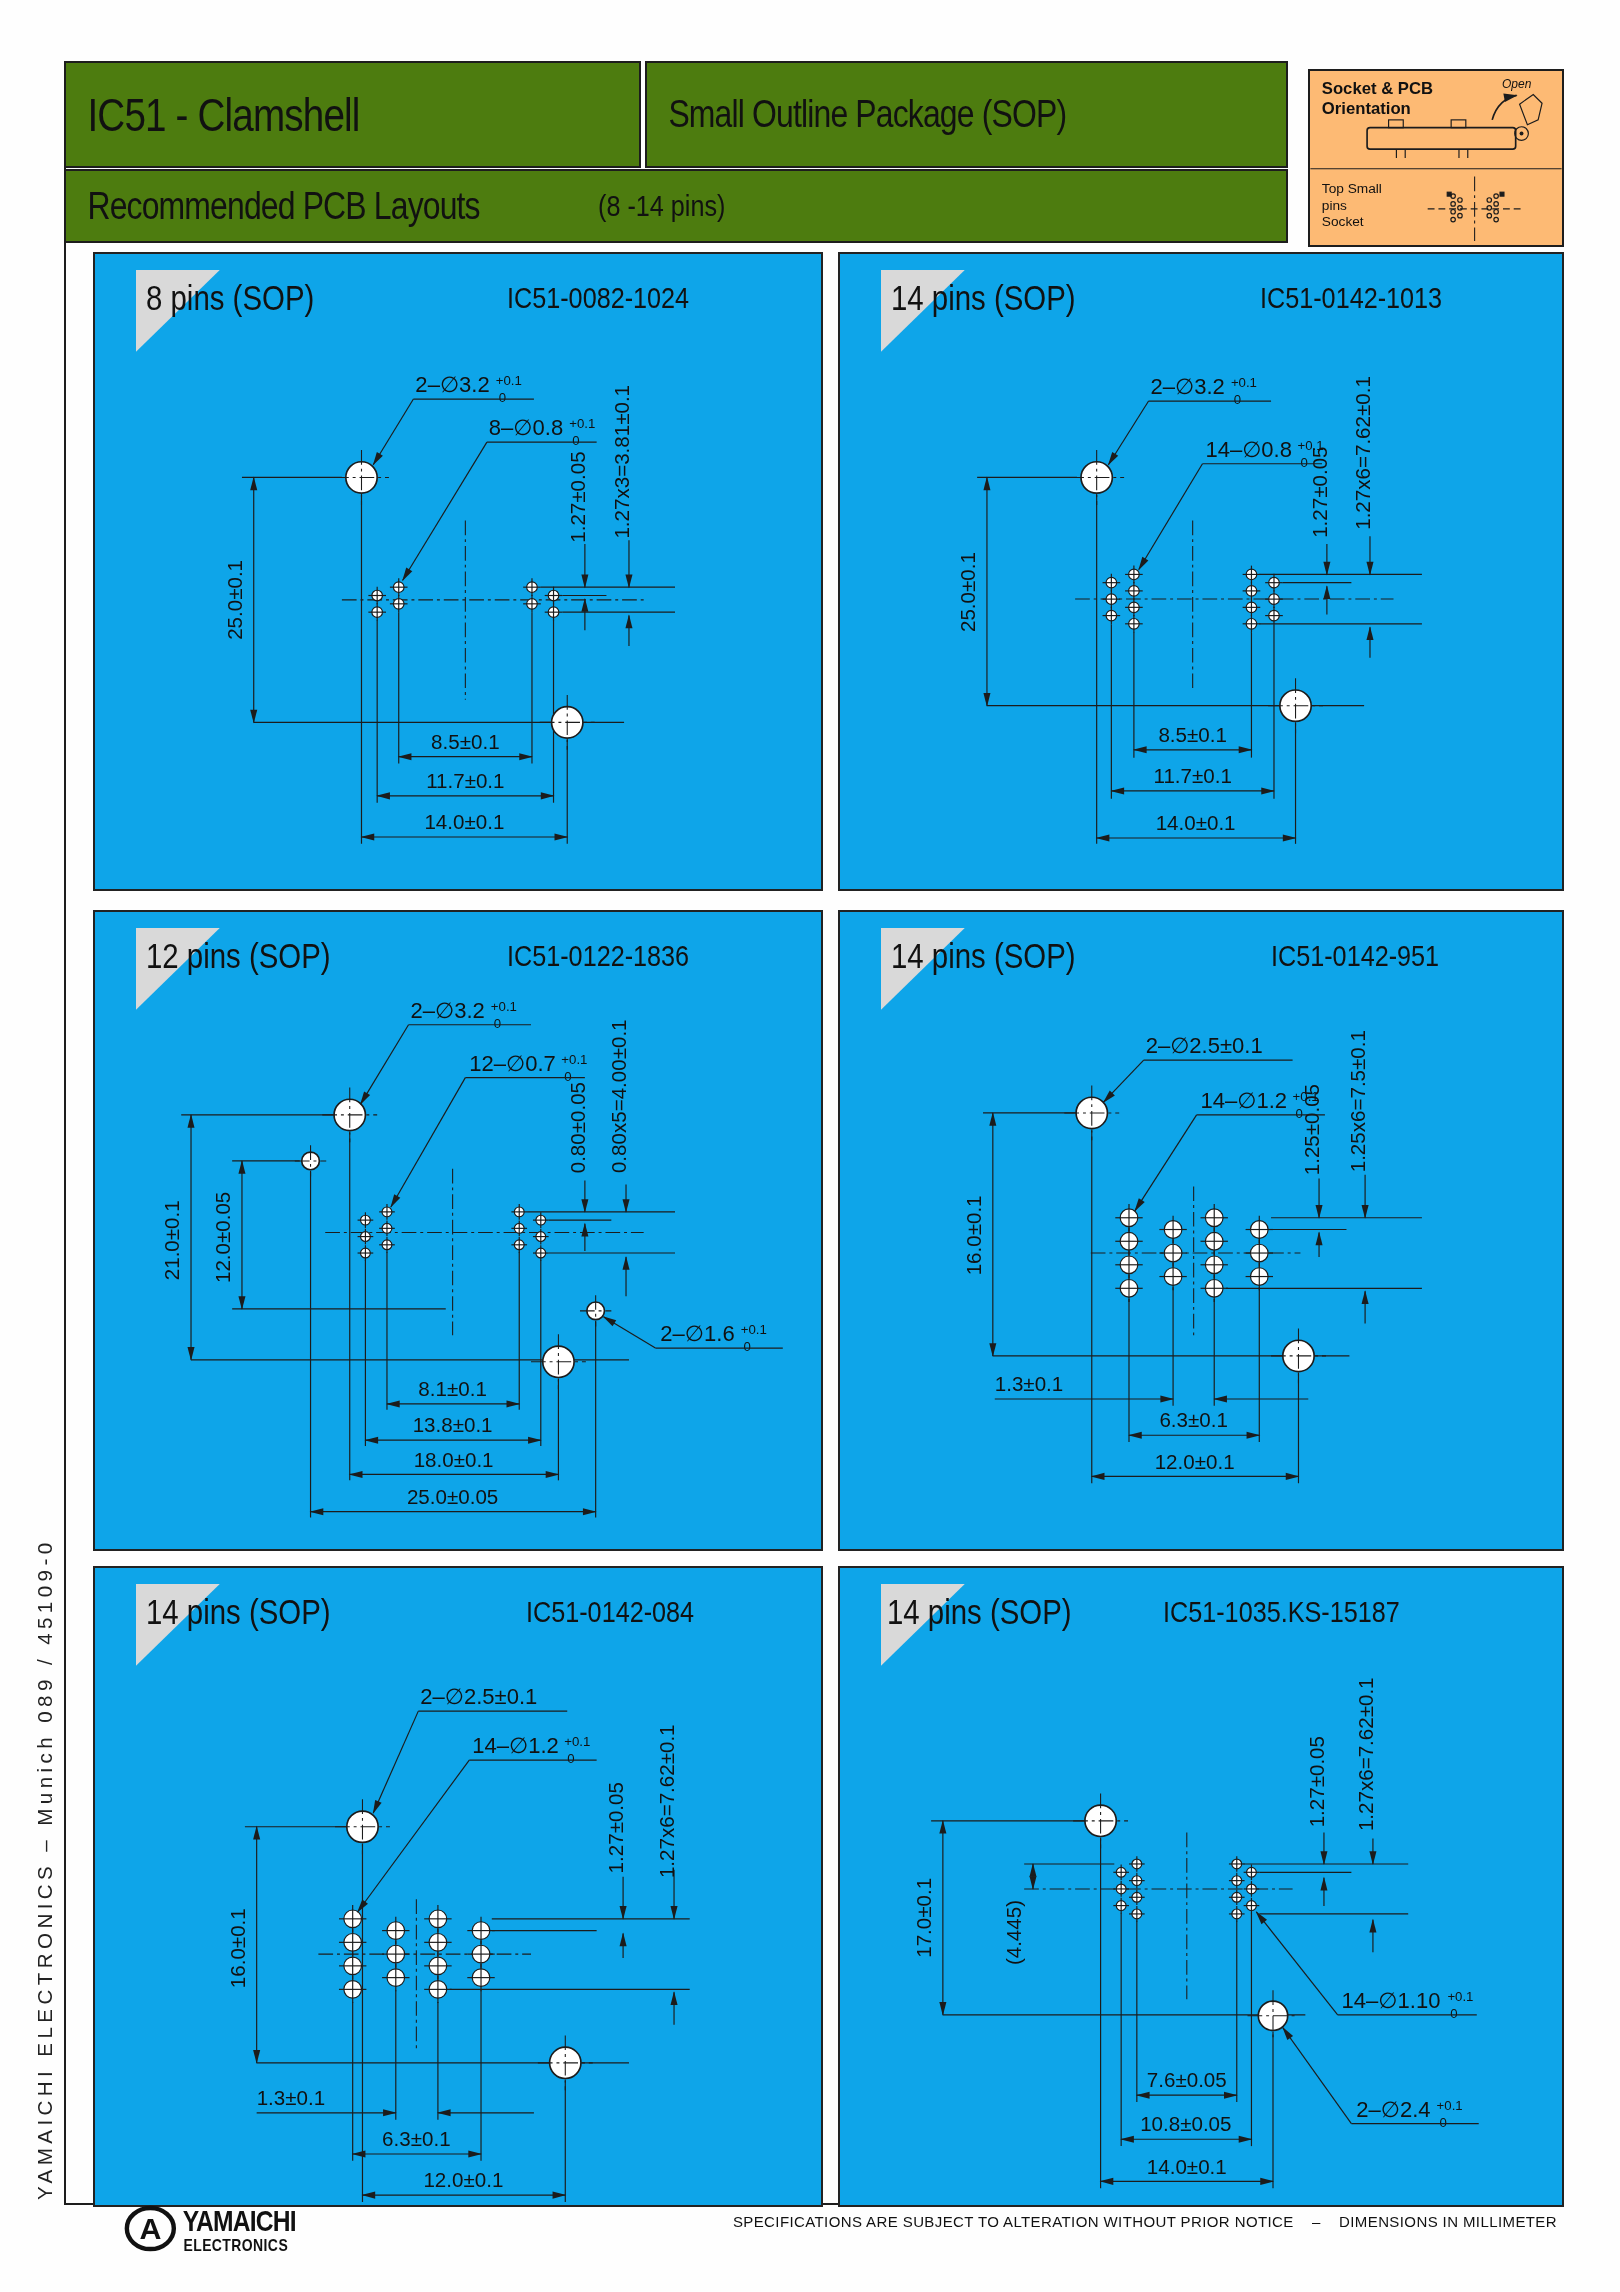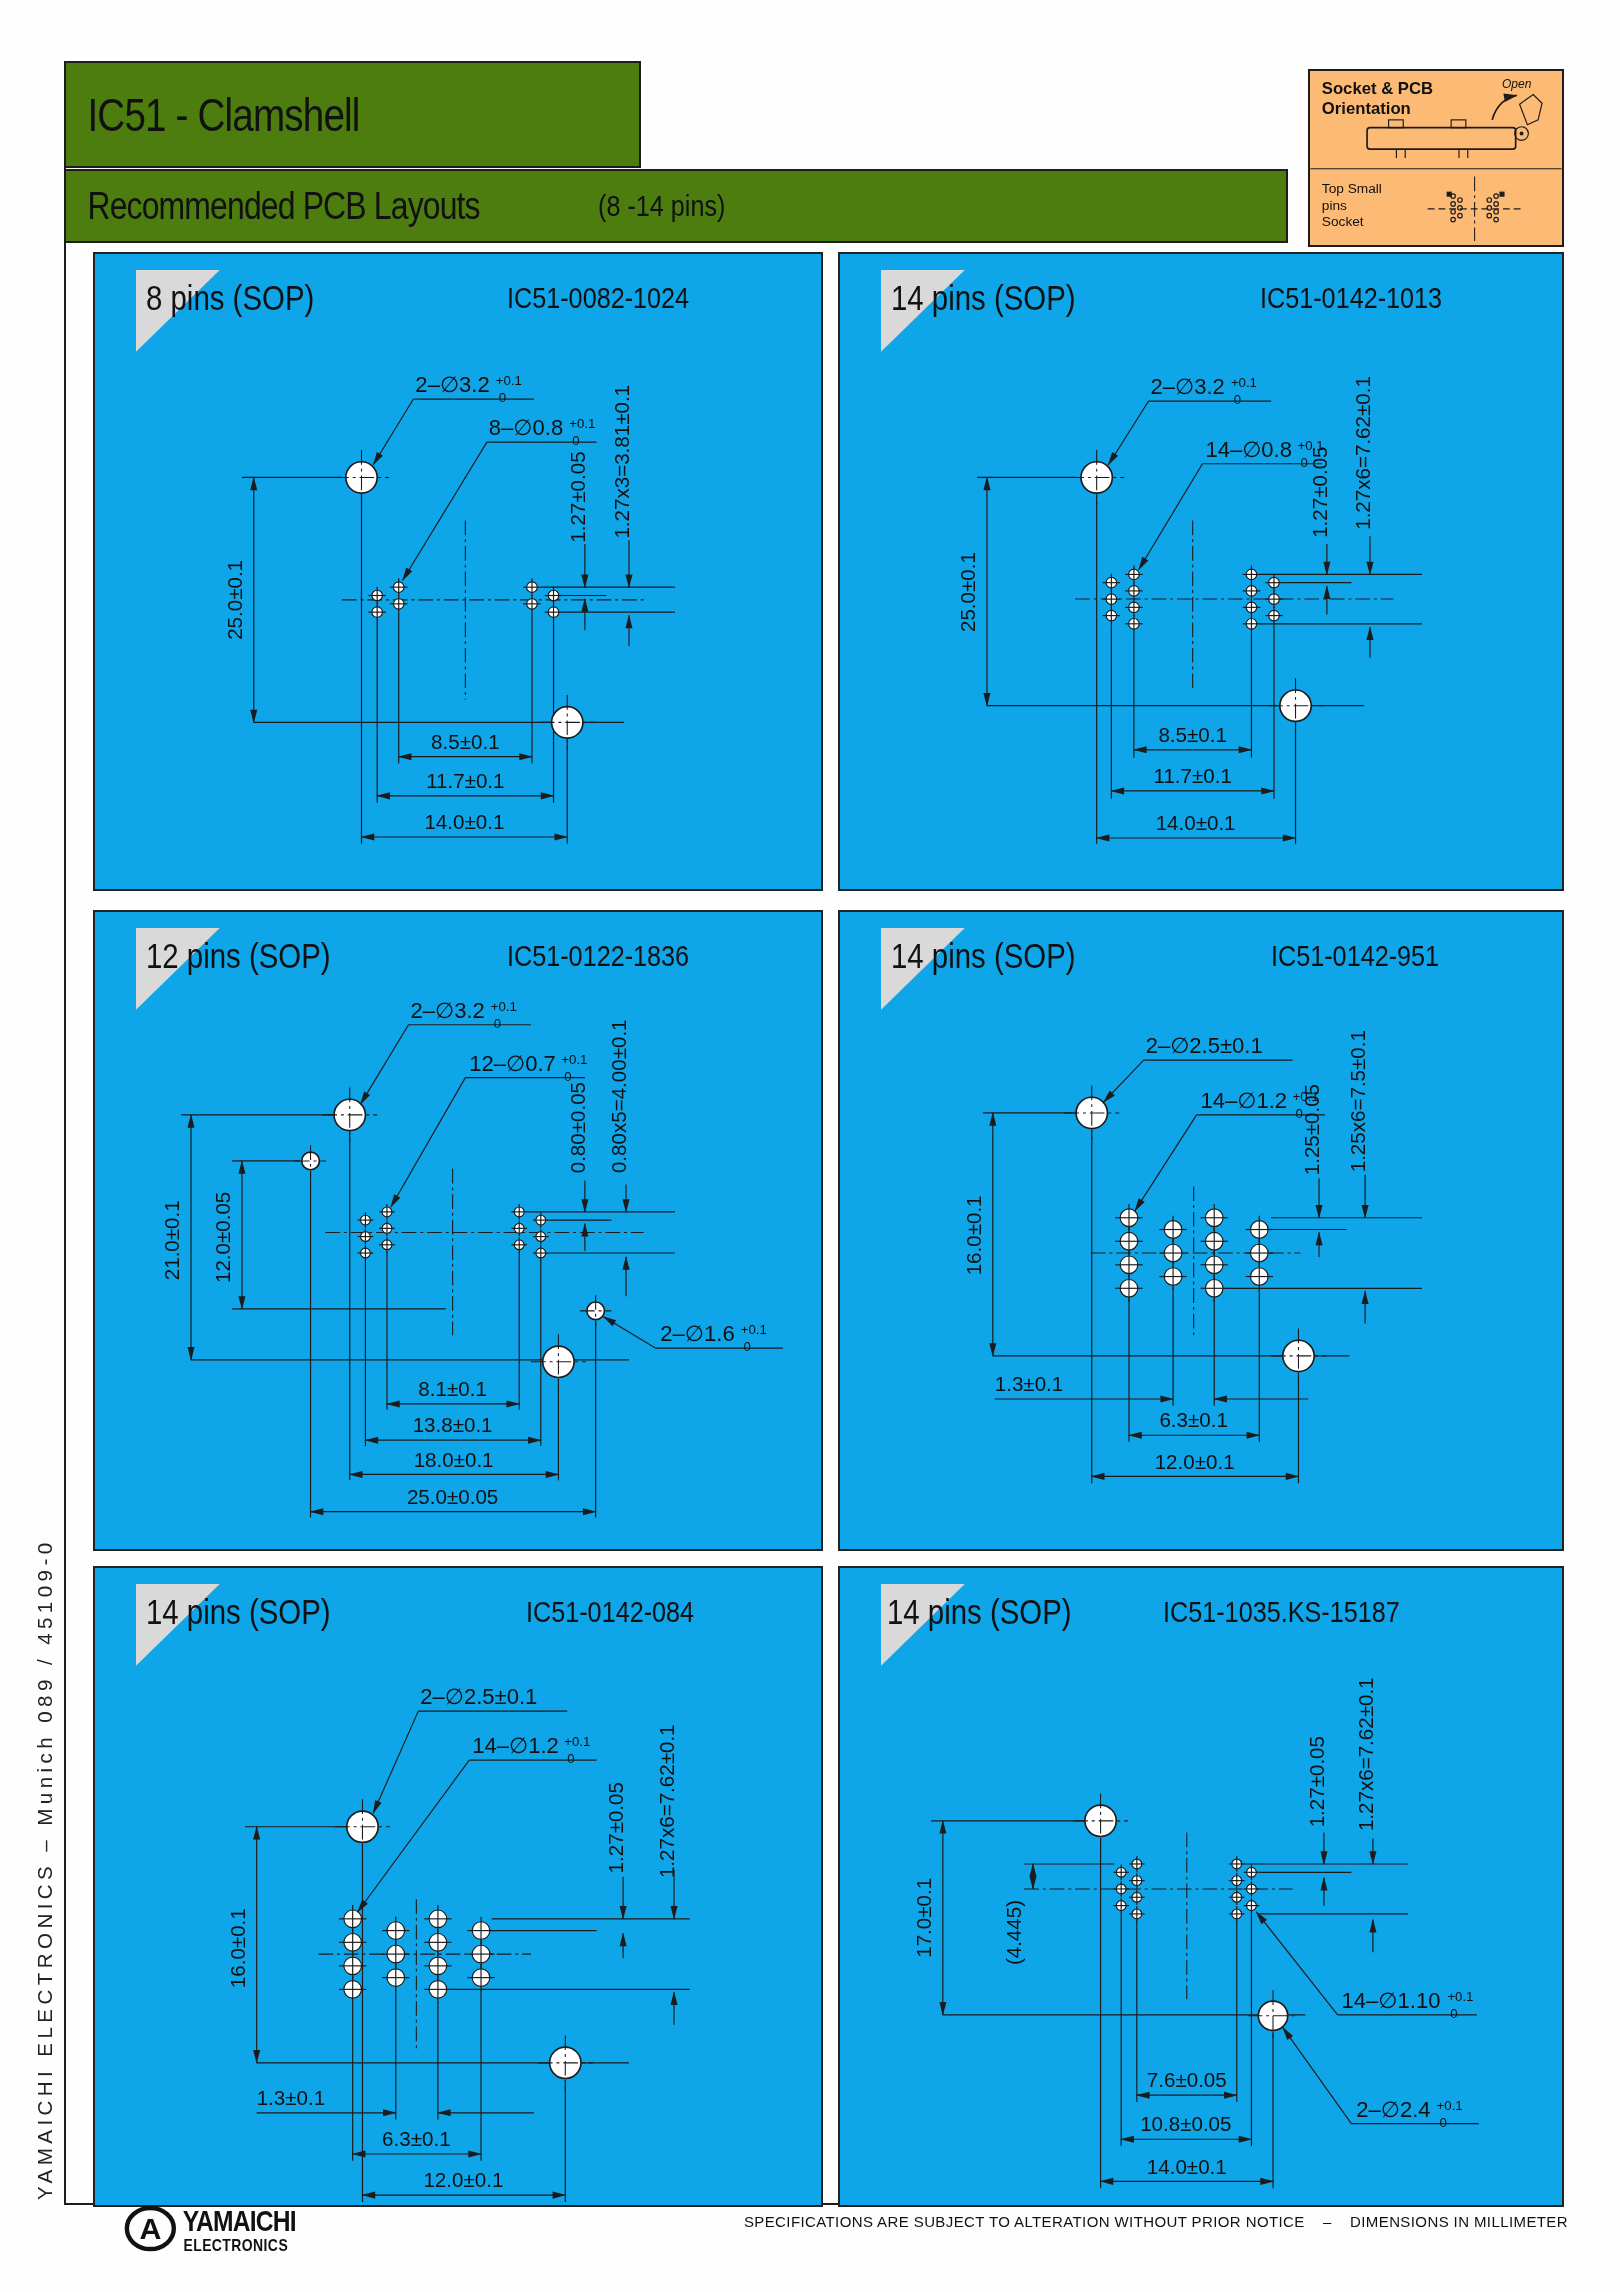--- a/index.html
+++ b/index.html
@@ -23,37 +23,40 @@
   svg .cl{stroke:#1c1c1c;stroke-width:1.1;fill:none;stroke-dasharray:15 4 3 4;}
   svg .cc{fill:#fff;}
   svg text{fill:#111;font-family:"Liberation Sans","DejaVu Sans",sans-serif;}
   .dt{font-size:21px;}
   .ct{font-size:22.5px;}
   .tt{font-size:13.5px;}
   #frame-left{position:absolute;left:64px;top:61px;height:2143px;width:0;border-left:2.5px solid #1d1d1d;}
   #frame-bottom{position:absolute;left:64px;top:2203px;width:1497px;height:0;border-top:2.5px solid #1d1d1d;}
   #sidebar-text{position:absolute;left:33px;top:1355px;height:845px;width:29px;
      writing-mode:vertical-rl;transform:rotate(180deg);font-size:20.6px;letter-spacing:4.4px;color:#222;}
-  #footer-note{position:absolute;right:52px;top:2213px;font-size:15px;letter-spacing:0.4px;color:#111;white-space:nowrap;}
+  #footer-note{position:absolute;right:63px;top:2213px;font-size:15px;letter-spacing:0.4px;color:#111;white-space:nowrap;}
   #footer-note span{margin-left:13.7px;}
   #orient{position:absolute;left:1308px;top:61px;width:252px;height:174px;border:2.5px solid #1d1d1d;background:#fdba74;margin-top:8px;}
   .otitle{position:absolute;left:11.8px;top:7.8px;font-size:16.7px;line-height:20.6px;font-weight:600;}
   .oview{position:absolute;left:11.8px;top:110px;font-size:13.7px;line-height:16.7px;}
   .olabel-open{position:absolute;left:192px;top:5.9px;font-size:12px;font-style:italic;}
 </style>
 </head>
 <body>
 
 <div id="page">
 
   <div id="frame-left"></div>
   <div id="frame-bottom"></div>
 
   <div class="hbox" style="left:64px;top:61px;width:573px;height:103px">
     <span class="cond t1 pad">IC51 - Clamshell</span>
+  </div>
+  <div class="hbox" style="left:645px;top:61px;width:639px;height:103px">
+    <span class="cond t2 pad">Small Outline Package (SOP)</span>
   </div>
   <div class="hbox" style="left:64px;top:169px;width:1220px;height:70px">
     <span class="cond t3 pad">Recommended PCB Layouts</span>
     <span class="cond t4">(8 -14 pins)</span>
   </div>
 
   <div id="orient">
     <div class="otitle">
       <div>Socket &amp; PCB</div>
       <div>Orientation</div>

